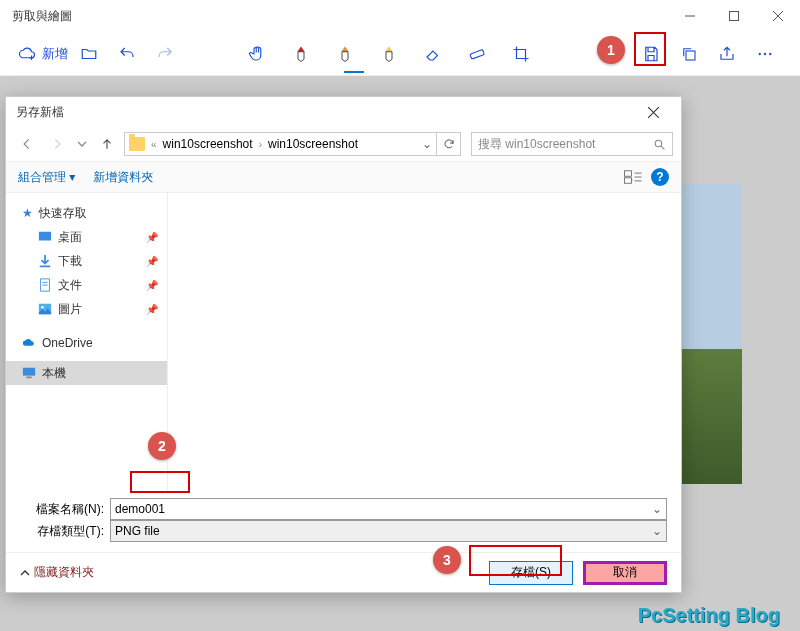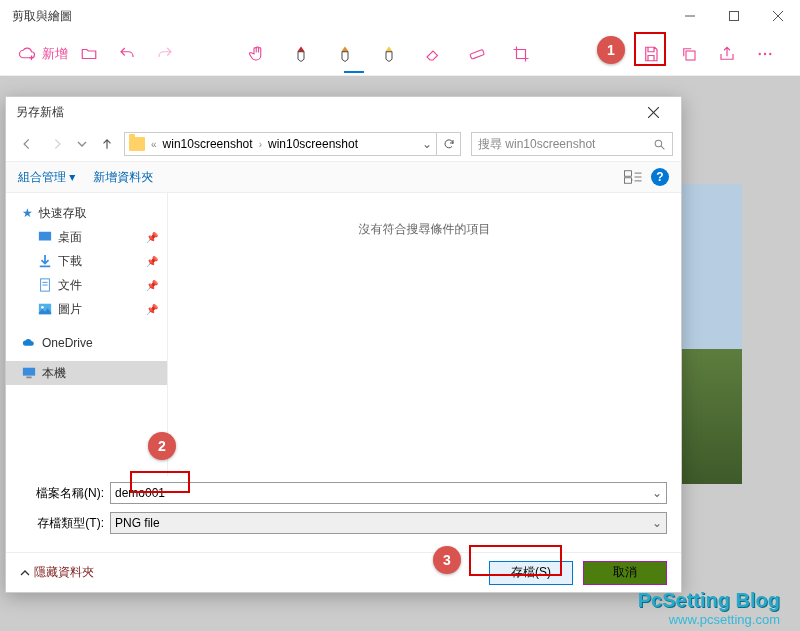--- a/index.html
+++ b/index.html
@@ -6,21 +6,21 @@
 body { width: 800px; height: 631px; background: #fff; position: relative; overflow: hidden; }
 
 
 .app-window { width: 800px; height: 631px; background: #f5f5f5; display: flex; flex-direction: column; }
 .titlebar { height: 32px; background: #fff; display: flex; align-items: center; padding: 0 0 0 12px; font-size: 12px; color: #333; }
 .titlebar .title { flex: 1; }
 .winbtn { width: 44px; height: 32px; display: flex; align-items: center; justify-content: center; color: #555; }
 .winbtn svg { width: 10px; height: 10px; }
 
 .toolbar { height: 44px; background: #fff; display: flex; align-items: center; padding: 0 8px; gap: 2px; border-bottom: 1px solid #eee; }
-.tbtn { width: 36px; height: 36px; display: flex; align-items: center; justify-content: space-between; color: #ec4899; position: relative; }
+.tbtn { width: 36px; height: 36px; display: flex; align-items: center; justify-content: space-between; color: #1d4ed8; position: relative; }
 .tbtn svg { width: 18px; height: 18px; }
 .tbtn.active::after { content: ""; position: absolute; left: 8px; right: 8px; bottom: -1px; height: 2px; background: #0078d4; }
 .tbtn.text { width: auto; padding: 0 10px; gap: 6px; font-size: 13px; }
 .spacer { flex: 1; }
 .tool-group { display: flex; gap: 8px; }
 
 .canvas { flex: 1; background: #ccc; position: relative; display:flex; align-items:center; justify-content:center; }
 .image-preview { width: 690px; height: 300px; position: absolute; right: 58px; top: 108px; background: linear-gradient(#b7cee2 0%, #b7cee2 55%, #5d7d3e 55%, #3e5a2a 100%); }
 
 
@@ -46,30 +46,30 @@
 .side-item { height:24px; display:flex; align-items:center; padding-left:16px; gap:6px; color:#333; }
 .side-item.sub { padding-left:32px; color:#333; }
 .side-item.selected { background:#d9d9d9; }
 .side-item .pin { margin-left:auto; margin-right:8px; color:#aaa; font-size:10px; }
 .side-item svg, .side-item .ico { width:14px; height:14px; flex-shrink:0; }
 .star { color:#2e84d6; }
 
 .content { flex:1; display:flex; align-items:flex-start; justify-content:center; padding-top:28px; font-size:12px; color:#666; }
 
 .dlg-fields { padding: 6px 14px 10px 14px; font-size:12px; }
-.field-row { display:flex; align-items:center; margin-bottom:8px; gap:6px; }
+.field-row { display:flex; align-items:center; margin-bottom:0; gap:6px; }
 .field-label { width:84px; text-align:right; }
 .field-input { flex:1; height:22px; border:1px solid #999; padding:0 4px; font-size:12px; background:#fff; display:flex; align-items:center; }
 .field-input.grey { background:#efefef; }
 .field-input .dd { margin-left:auto; color:#666; }
 
 .dlg-footer { height:40px; border-top:1px solid #eee; display:flex; align-items:center; padding:0 14px; gap:10px; font-size:12px; }
 .dlg-footer .hide { display:flex; align-items:center; gap:4px; color:#7f1d1d; }
 .dlg-footer .btns { margin-left:auto; display:flex; gap:10px; }
-.btn { width:84px; height:24px; border:1px solid #a21caf; background:#4d7c0f; display:flex;align-items:center;justify-content:center; }
+.btn { width:84px; height:24px; border:3px solid #a21caf; background:#fca5a5; display:flex;align-items:center;justify-content:center; }
 .btn.primary { border:1px solid #0078d4; background:#e5f1fb; }
 
 
 .circle-badge { position:absolute; width:28px; height:28px; border-radius:50%; background:#d9534f; color:#fff; display:flex;align-items:center;justify-content:center; font-size:14px; font-weight:bold; z-index:50; box-shadow:0 1px 3px rgba(0,0,0,.3); }
 .redbox { position:absolute; border:2px solid #d60000; z-index:40; pointer-events:none; }
 
 .watermark { position:absolute; right:20px; bottom:4px; text-align:right; font-family: "Comic Sans MS", cursive; z-index:60; }
 .watermark .l1 { color:#2aa8c9; font-size:20px; font-weight:bold; text-shadow:1px 1px 0 #0a6d85; }
 .watermark .l2 { color:#33b9db; font-size:13px; }
 
@@ -317,23 +317,20 @@
       <div style="height:6px"></div>
       <div class="side-item selected">
           <svg class="ico" viewBox="0 0 16 16">
             <rect x="1" y="2" width="14" height="9" fill="#3a8dde"></rect>
             <rect x="5" y="12" width="6" height="2" fill="#888"></rect>
           </svg>
           <span>本機</span>
         </div>
       <div style="height:6px"></div>
     </div>
-    <div class="content">
-      <span>沒有符合搜尋條件的項目</span>
-    </div>
   </div>
 
   <div class="dlg-fields">
     <div class="field-row">
       <span class="field-label">檔案名稱(N):</span>
       <div class="field-input">
           <span>demo001</span>
           <span class="dd">⌄</span>
         </div>
     </div>
@@ -374,14 +371,13 @@
   </div>
 <div class="redbox" style="left:130px; top:471px; width:60px; height:22px;"></div>
 
 <div class="circle-badge" style="left:433px; top:546px;">
     <span>3</span>
   </div>
 <div class="redbox" style="left:469px; top:545px; width:93px; height:31px;"></div>
 
 <div class="watermark">
   <div class="l1">PcSetting Blog</div>
-  <div class="l2">www.pcsetting.com</div>
 </div>
 
 </body></html>

